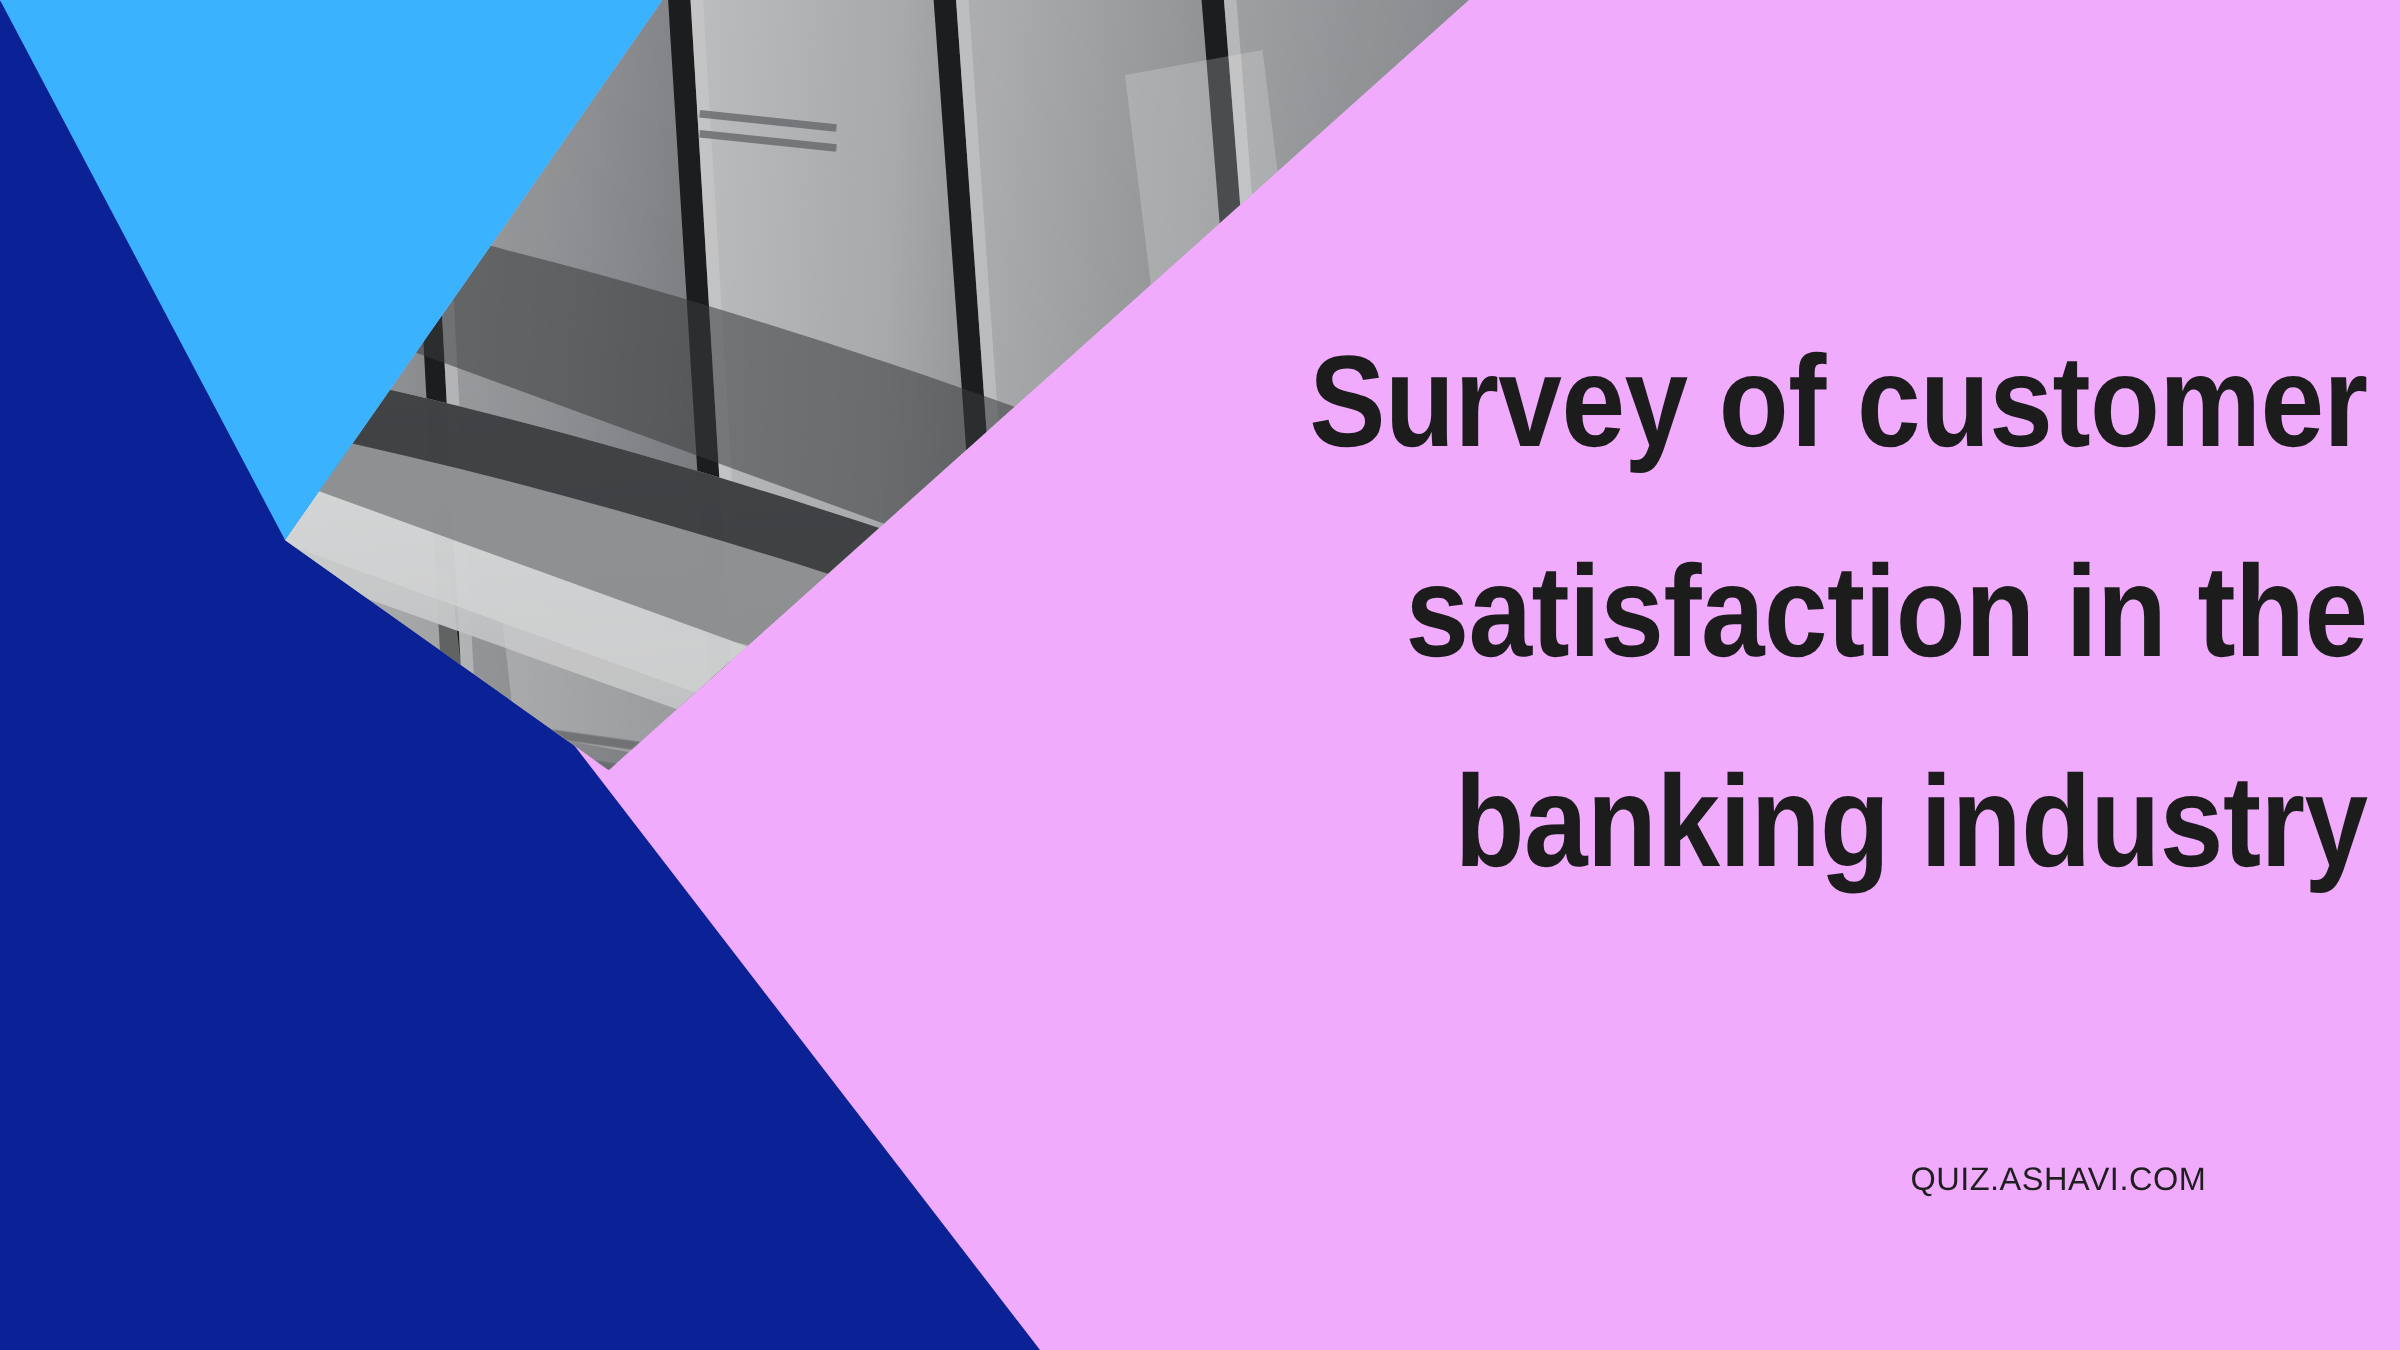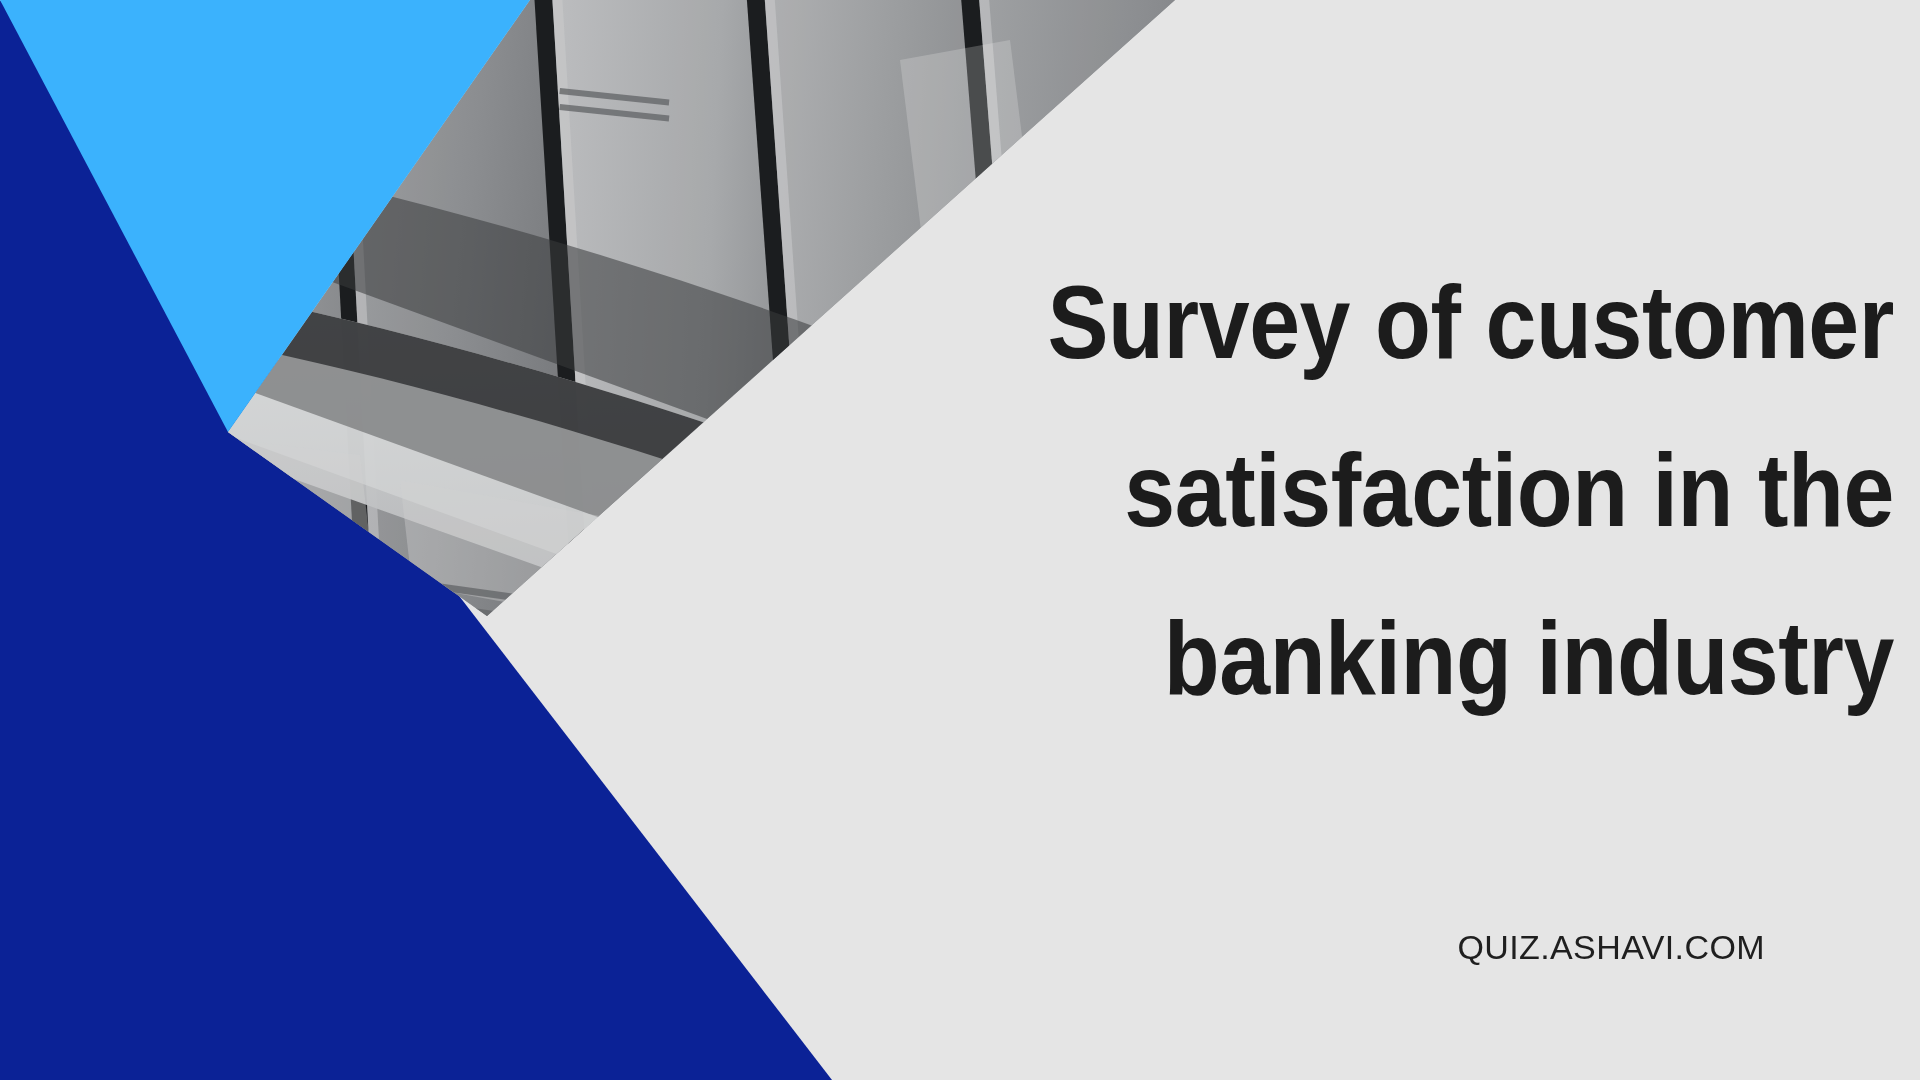--- a/index.html
+++ b/index.html
@@ -9,21 +9,21 @@
   }
   body {
     font-family: "Liberation Sans", sans-serif;
   }
 
   #slide {
     position: relative;
     width: 1920px;
     height: 1080px;
     overflow: hidden;
-    background: #e5e5e5;
+    background: #f0abfc;
   }
 
   
   .layer {
     position: absolute;
     top: 0;
     left: 0;
     width: 1920px;
     height: 1080px;
   }
@@ -75,21 +75,21 @@
     transform-origin: right center;
   }
 
   #footer-text {
     position: absolute;
     right: 155px;
     top: 928px;
     color: #1f1f1f;
     font-family: "Liberation Sans", sans-serif;
     font-weight: 400;
-    font-size: 34px;
+    font-size: 26px;
     letter-spacing: 0.4px;
     white-space: nowrap;
   }
 </style>
 </head>
 <body>
 
 <div id="slide" style="--navy:#0b2296; --lightblue:#3bb2fd;">
 
   <div class="layer" id="navy-shape"></div>

